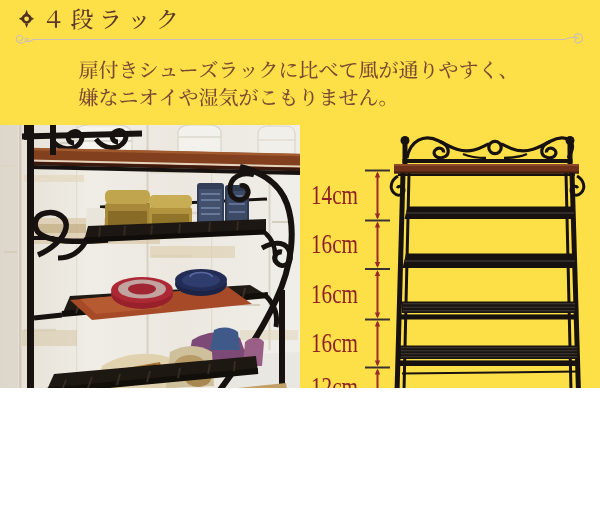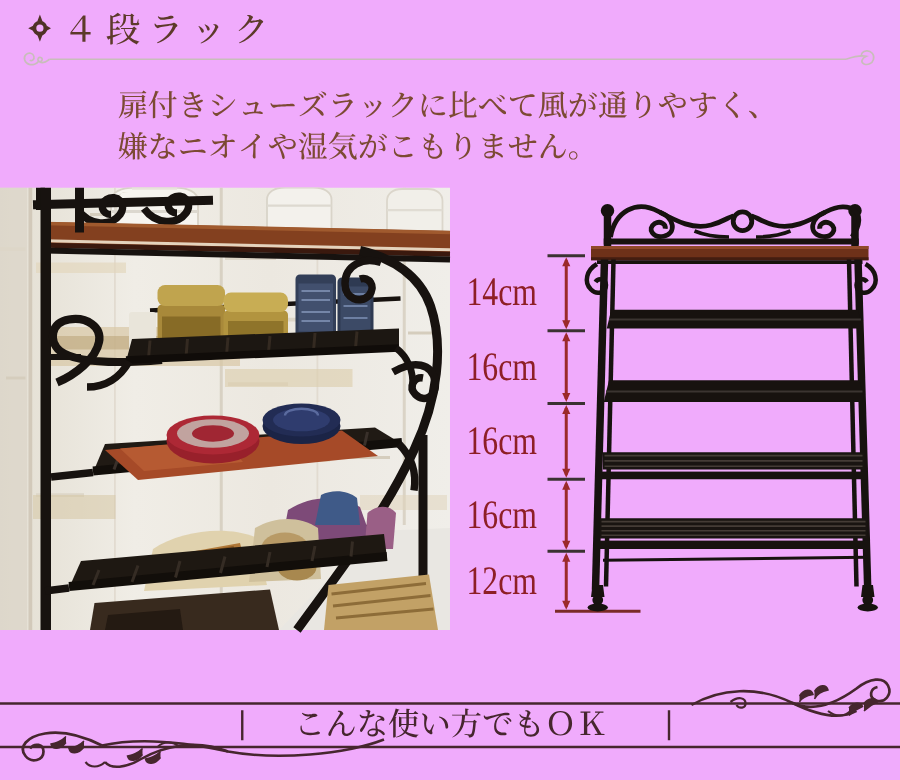--- a/index.html
+++ b/index.html
@@ -1,15 +1,15 @@
 <!DOCTYPE html>
 <html><head><meta charset="utf-8">
 <style>
 html,body{margin:0;padding:0;background:#fff;}
-#page{position:relative;width:600px;height:520px;background:#f0abfc;overflow:hidden;
+#page{position:relative;width:600px;height:388px;background:#fde047;overflow:hidden;
 font-family:"Liberation Serif",serif;}
 #page svg{position:absolute;display:block;}
 </style></head><body>
 <div id="page">
 <svg style="left:0;top:0" width="600" height="122" viewBox="0 0 600 122">
 
 <g>
         <circle cx="26.6" cy="18.8" r="3.7" fill="none" stroke="#4f3226" stroke-width="2.6"></circle>
         <path d="M24.9 14.2 L26.6 9.7 L28.3 14.2 Z M24.9 23.4 L26.6 27.9 L28.3 23.4 Z M22.1 17.1 L18.8 18.8 L22.1 20.5 Z M31.1 17.1 L34 18.8 L31.1 20.5 Z" fill="#4f3226"></path>
       </g>

